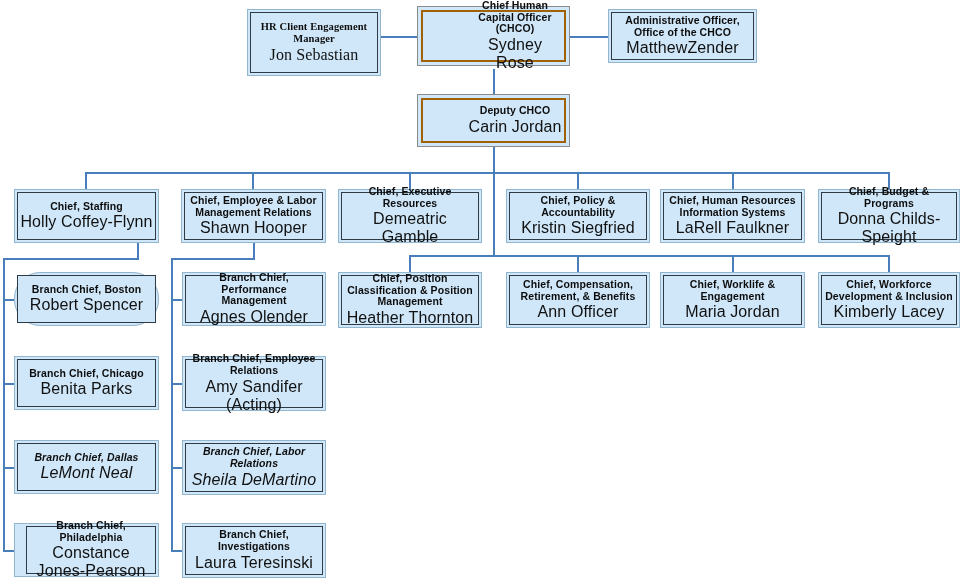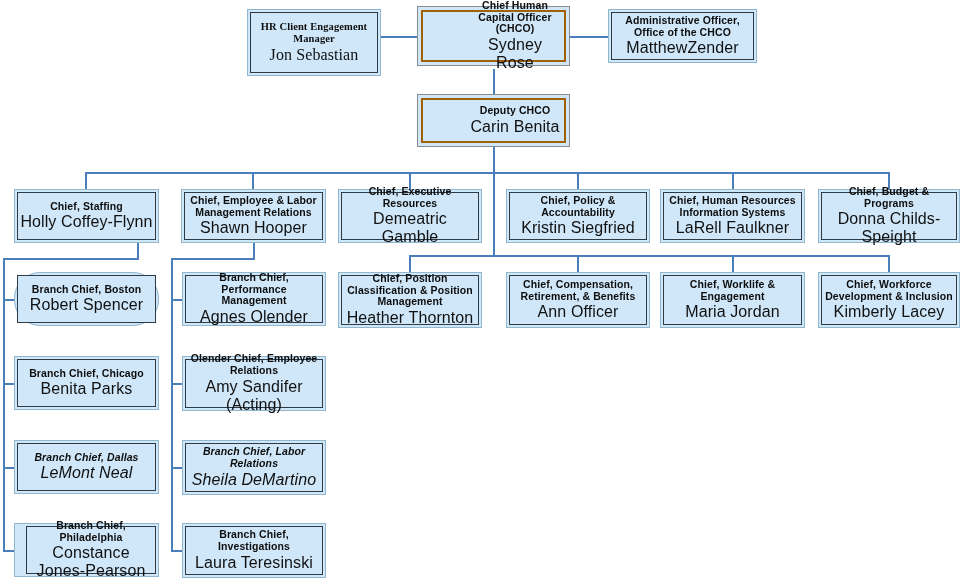--- a/index.html
+++ b/index.html
@@ -119,21 +119,21 @@
   <div class="node" style="left:608px;top:9px;width:149px;height:54px;">
     <div class="inner">
       <div class="title">Administrative Officer, Office of the CHCO</div>
       <div class="person">MatthewZender</div>
     </div>
   </div>
 
   <div class="node root" style="left:417px;top:94px;width:153px;height:53px;">
     <div class="inner">
       <div class="title">Deputy CHCO</div>
-      <div class="person">Carin Benita</div>
+      <div class="person">Carin Jordan</div>
     </div>
   </div>
 
   <div class="node" style="left:14px;top:189px;width:145px;height:54px;">
     <div class="inner">
       <div class="title">Chief, Staffing</div>
       <div class="person">Holly Coffey-Flynn</div>
     </div>
   </div>
 
@@ -216,21 +216,21 @@
 
   <div class="node" style="left:14px;top:356px;width:145px;height:54px;">
     <div class="inner">
       <div class="title">Branch Chief, Chicago</div>
       <div class="person">Benita Parks</div>
     </div>
   </div>
 
   <div class="node" style="left:182px;top:356px;width:144px;height:55px;">
     <div class="inner">
-      <div class="title">Olender Chief, Employee Relations</div>
+      <div class="title">Branch Chief, Employee Relations</div>
       <div class="person">Amy Sandifer (Acting)</div>
     </div>
   </div>
 
   <div class="node" style="left:14px;top:440px;width:145px;height:54px;font-style:italic;">
     <div class="inner">
       <div class="title">Branch Chief, Dallas</div>
       <div class="person">LeMont Neal</div>
     </div>
   </div>

